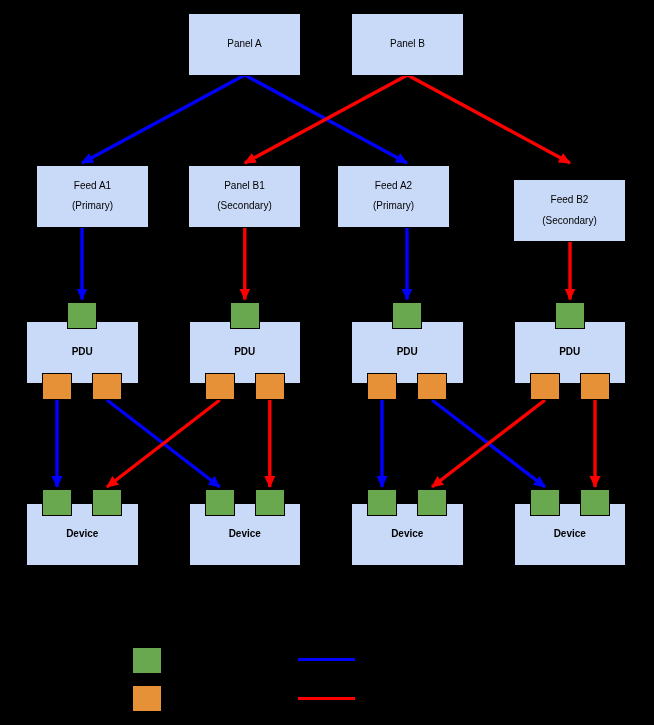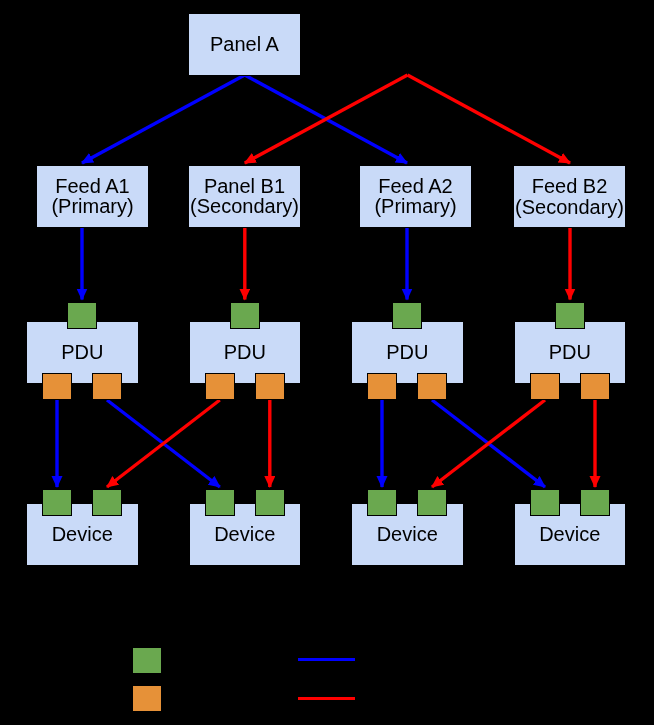--- a/index.html
+++ b/index.html
@@ -23,27 +23,27 @@
   .node {
     position: absolute;
     box-sizing: border-box;
     background: var(--c-node-fill);
     border: 1px solid var(--c-node-border);
     display: flex;
     flex-direction: column;
     align-items: center;
     justify-content: center;
     text-align: center;
-    font-size: 20px;
+    font-size: 10px;
     line-height: 20.5px;
     color: var(--c-text);
   }
   .node .lbl { display: block; white-space: nowrap; }
   .panel, .feed { width: 113px; height: 63px; }
-  .pdu, .device { width: 112.5px; height: 63px; }
+  .pdu, .device { width: 112.5px; height: 63px; font-weight: bold; }
   .port {
     position: absolute;
     box-sizing: border-box;
     width: 30px;
     height: 27px;
     border: 1px solid var(--c-node-border);
   }
   .port.inlet  { background: var(--c-inlet); }
   .port.outlet { background: var(--c-outlet); }
   .legend-line {
@@ -86,34 +86,37 @@
         <line x1="219.8" y1="400" x2="107" y2="487" stroke="var(--c-secondary)" stroke-width="3.4" marker-end="url(#head-secondary)"></line>
         <line x1="269.8" y1="400" x2="269.8" y2="487" stroke="var(--c-secondary)" stroke-width="3.4" marker-end="url(#head-secondary)"></line>
         <line x1="545" y1="400" x2="432" y2="487" stroke="var(--c-secondary)" stroke-width="3.4" marker-end="url(#head-secondary)"></line>
         <line x1="595" y1="400" x2="595" y2="487" stroke="var(--c-secondary)" stroke-width="3.4" marker-end="url(#head-secondary)"></line>
       </g>
   </svg>
 
   <div class="node panel" style="left:188px; top:13px;">
     <span class="lbl">Panel A</span>
   </div>
+  <div class="node panel" style="left:351px; top:13px;">
+    <span class="lbl">Panel B</span>
+  </div>
 
   <div class="node feed" style="left:36px; top:164.5px;">
     <span class="lbl">Feed A1</span>
     <span class="lbl">(Primary)</span>
   </div>
   <div class="node feed" style="left:188px; top:164.5px;">
     <span class="lbl">Panel B1</span>
     <span class="lbl">(Secondary)</span>
   </div>
-  <div class="node feed" style="left:359px; top:164.5px;">
+  <div class="node feed" style="left:337px; top:164.5px;">
     <span class="lbl">Feed A2</span>
     <span class="lbl">(Primary)</span>
   </div>
-  <div class="node feed" style="left:513px; top:165px;">
+  <div class="node feed" style="left:513px; top:179px;">
     <span class="lbl">Feed B2</span>
     <span class="lbl">(Secondary)</span>
   </div>
 
   <div class="node pdu" style="left:26px; top:321px;">
     <span class="lbl">PDU</span>
   </div>
   <div class="node pdu" style="left:188.5px; top:321px;">
     <span class="lbl">PDU</span>
   </div>

